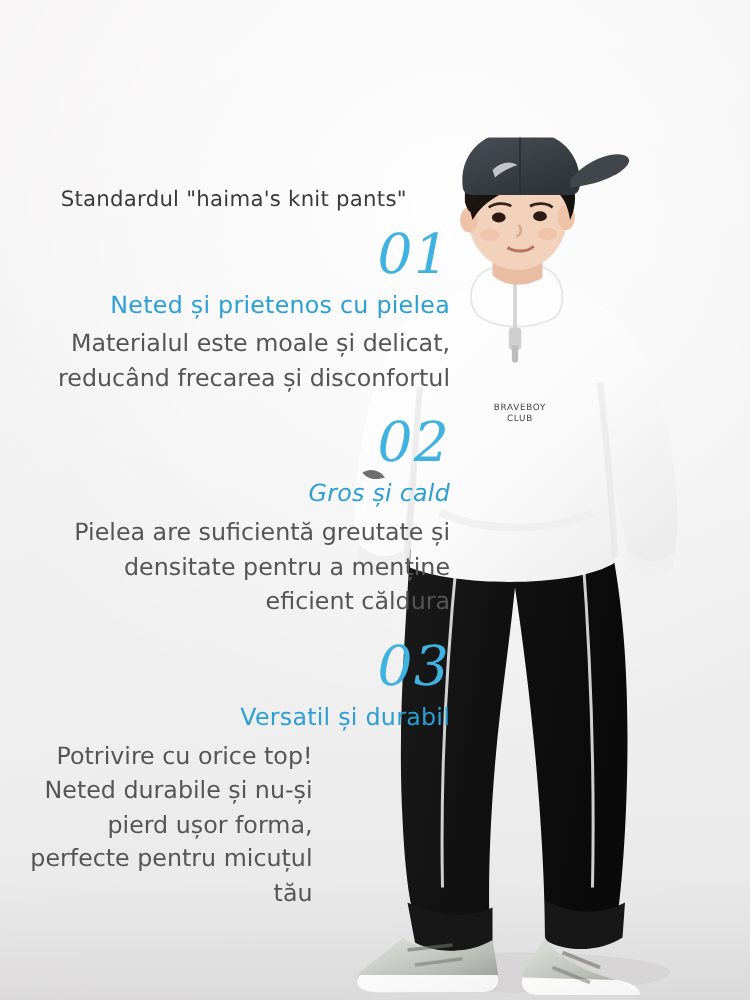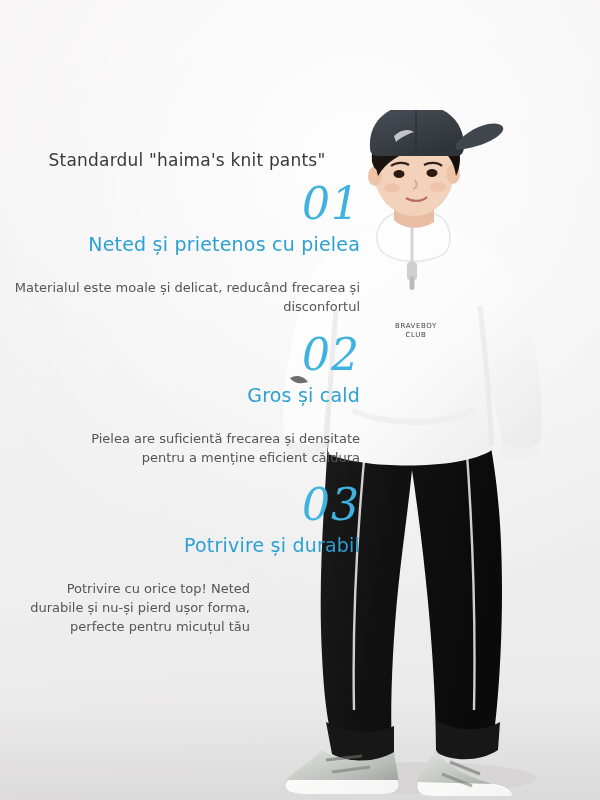--- a/index.html
+++ b/index.html
@@ -75,34 +75,34 @@
     font-family: "DejaVu Serif", serif;
     letter-spacing: 1px;
   }
   .block .sub {
     margin-top: 7px;
     font-size: 19px;
     color: #2c9fd4;
     letter-spacing: 0.2px;
   }
   .block .desc {
-    margin-top: 24px;
-    font-size: 13px;
+    margin-top: 7px;
+    font-size: 19px;
     line-height: 1.45;
     color: #555555;
   }
 
   
   .block-1 .num { margin-left: -190px; }
   .block-1 .sub { margin-left: 0px; padding-left: 32px; }
   .block-1 .desc { margin-left: 6px; }
 
   .block-2 { margin-top: 16px; padding-left: 28px; }
   .block-2 .num { margin-left: -160px; }
-  .block-2 .sub { margin-left: 18px; }
+  .block-2 .sub { margin-left: 18px; font-style: italic; }
   .block-2 .desc { margin-left: 26px; }
 
   .block-3 { margin-top: 16px; }
   .block-3 .num { margin-left: -190px; }
   .block-3 .sub { margin-left: 52px; }
   .block-3 .desc { margin-left: -4px; width: 230px; margin-right: auto; margin-left: 20px; }
 
   
   .model {
     position: absolute;
@@ -252,23 +252,23 @@
 
     <div class="block block-1">
       <div class="num">01</div>
       <div class="sub">Neted și prietenos cu pielea</div>
       <div class="desc">Materialul este moale și delicat, reducând frecarea și disconfortul</div>
     </div>
 
     <div class="block block-2">
       <div class="num">02</div>
       <div class="sub">Gros și cald</div>
-      <div class="desc">Pielea are suficientă frecarea și densitate pentru a menține eficient căldura</div>
+      <div class="desc">Pielea are suficientă greutate și densitate pentru a menține eficient căldura</div>
     </div>
 
     <div class="block block-3">
       <div class="num">03</div>
-      <div class="sub">Potrivire și durabil</div>
+      <div class="sub">Versatil și durabil</div>
       <div class="desc">Potrivire cu orice top! Neted durabile și nu-și pierd ușor forma, perfecte pentru micuțul tău</div>
     </div>
 
   </div>
 </div>
 
 </body></html>

